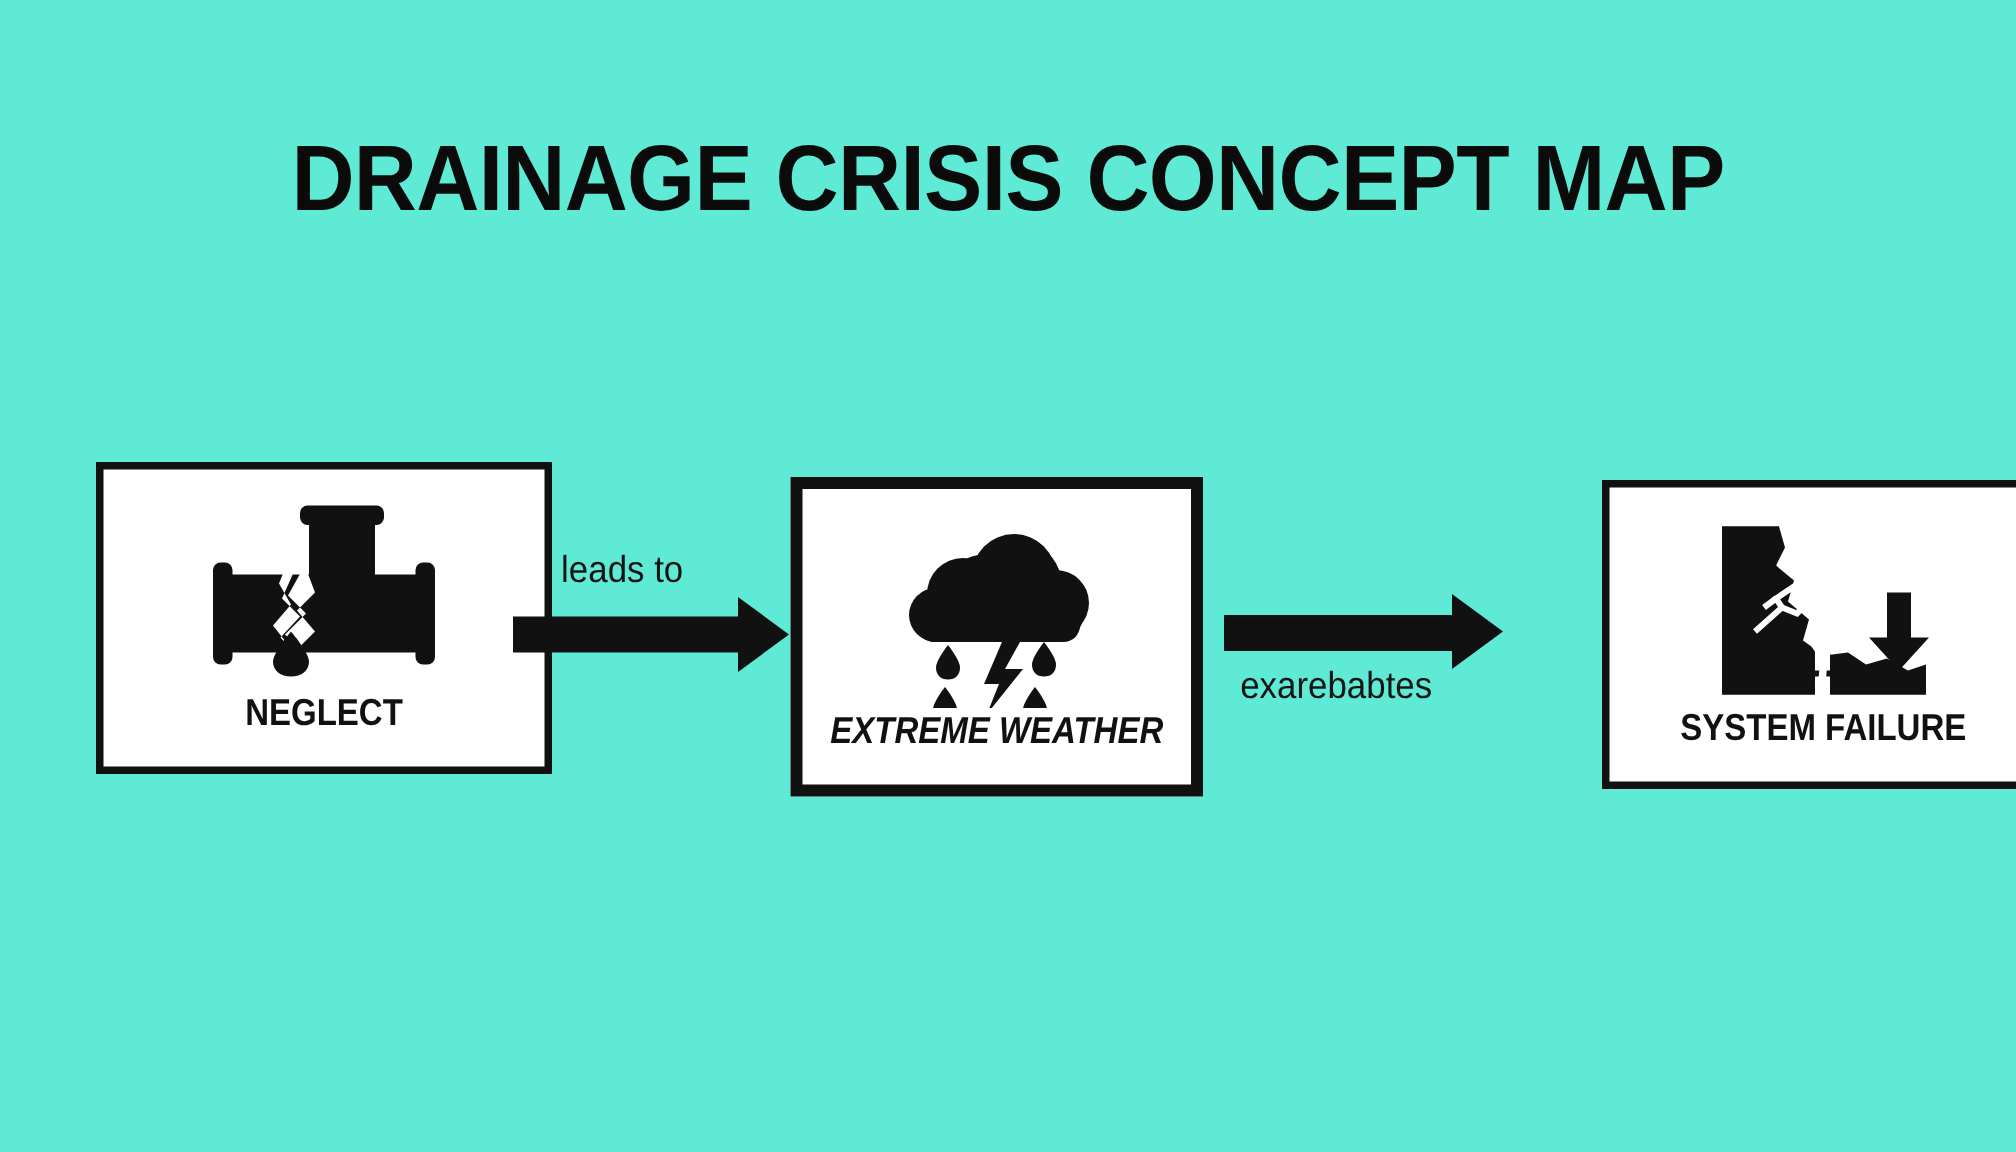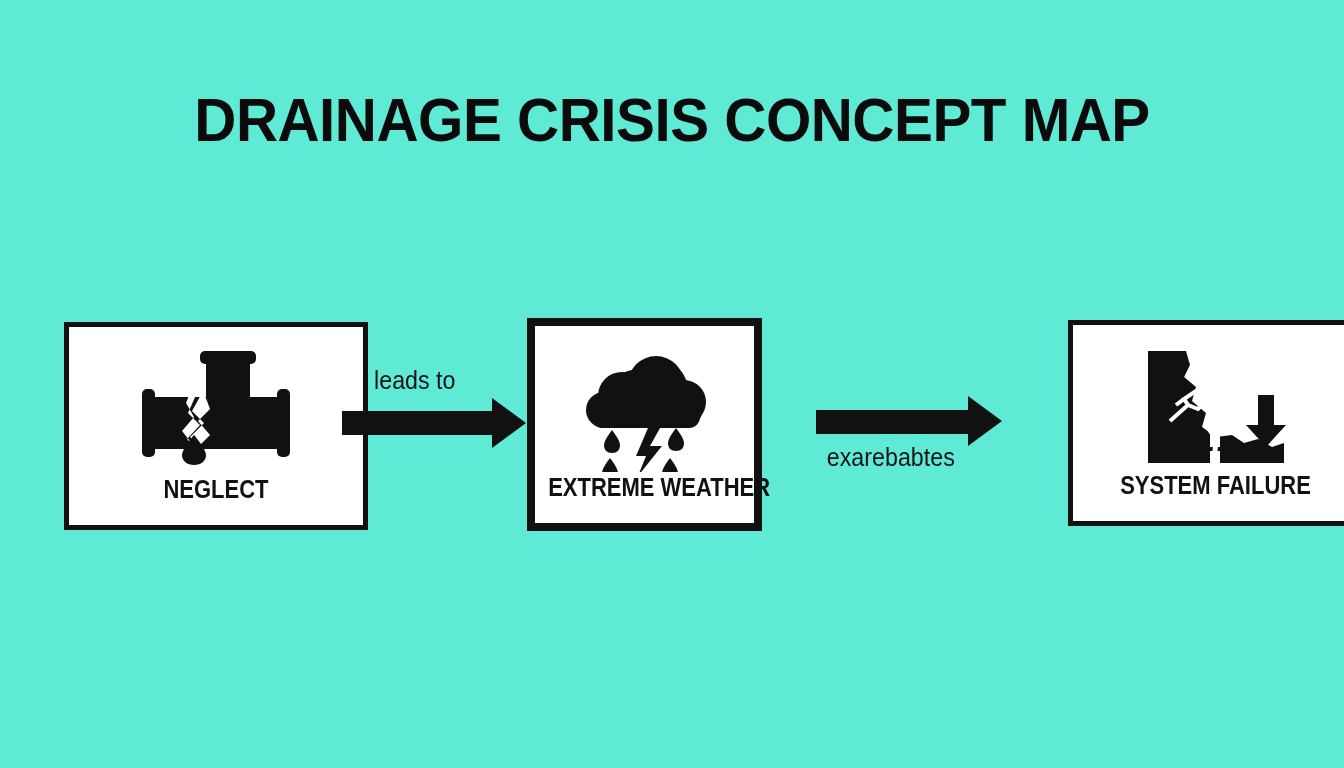--- a/index.html
+++ b/index.html
@@ -70,22 +70,22 @@
     font-family: "Liberation Sans", sans-serif;
     font-weight: bold;
     font-size: 25px;
     line-height: 28px;
     letter-spacing: 0px;
     color: #111111;
     transform: scaleX(0.88);
     white-space: nowrap;
   }
 
-  #node-neglect       { left: 64px;   top: 322px; width: 304px; height: 208px; }
-  #node-extreme       { left: 527px;  top: 318px; width: 235px; height: 213px; }
+  #node-neglect       { left: 64px;   top: 308px; width: 304px; height: 208px; }
+  #node-extreme       { left: 527px;  top: 318px; width: 275px; height: 213px; font-style: italic; }
   #node-failure       { left: 1068px; top: 320px; width: 295px; height: 206px; }
 
   
   .arrow {
     position: absolute;
   }
   #arrow-1 { left: 342px; top: 398px; }
   #arrow-2 { left: 816px; top: 396px; }
 
   .arrow-label {

